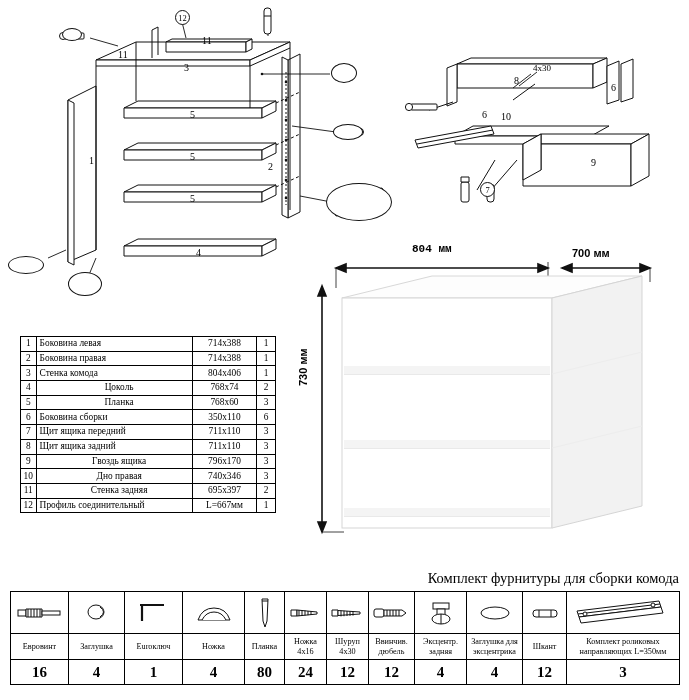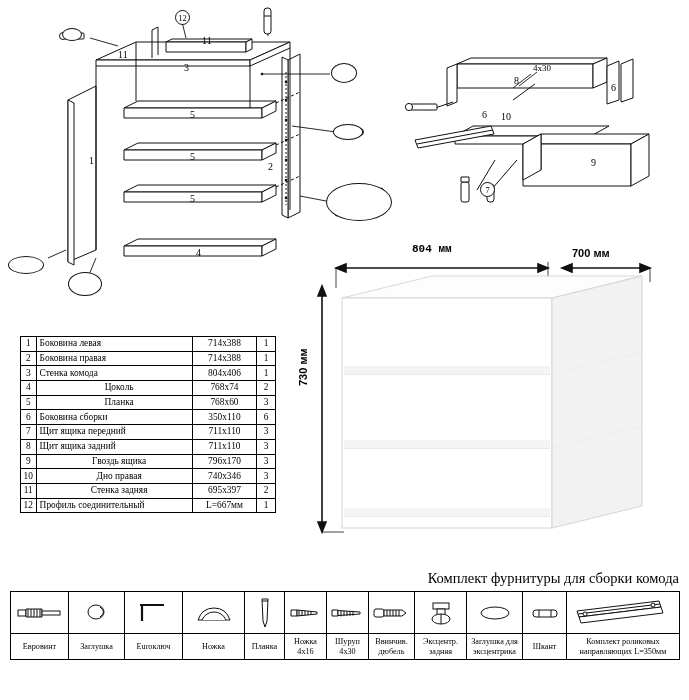--- a/index.html
+++ b/index.html
@@ -573,17 +573,31 @@
           <td>Ножка</td>
           <td>Планка</td>
           <td>Ножка 4х16</td>
           <td>Шуруп 4х30</td>
           <td>Ввинчив. дюбель</td>
           <td>Эксцентр. задняя</td>
           <td>Заглушка для эксцентрика</td>
           <td>Шкант</td>
           <td>Комплект роликовых направляющих L=350мм</td>
         </tr>
+        <tr class="counts">
+          <td>16</td>
+          <td>4</td>
+          <td>1</td>
+          <td>4</td>
+          <td>80</td>
+          <td>24</td>
+          <td>12</td>
+          <td>12</td>
+          <td>4</td>
+          <td>4</td>
+          <td>12</td>
+          <td>3</td>
+        </tr>
       </tbody>
     </table>
   </div>
 
 </div>
 
 </body></html>

